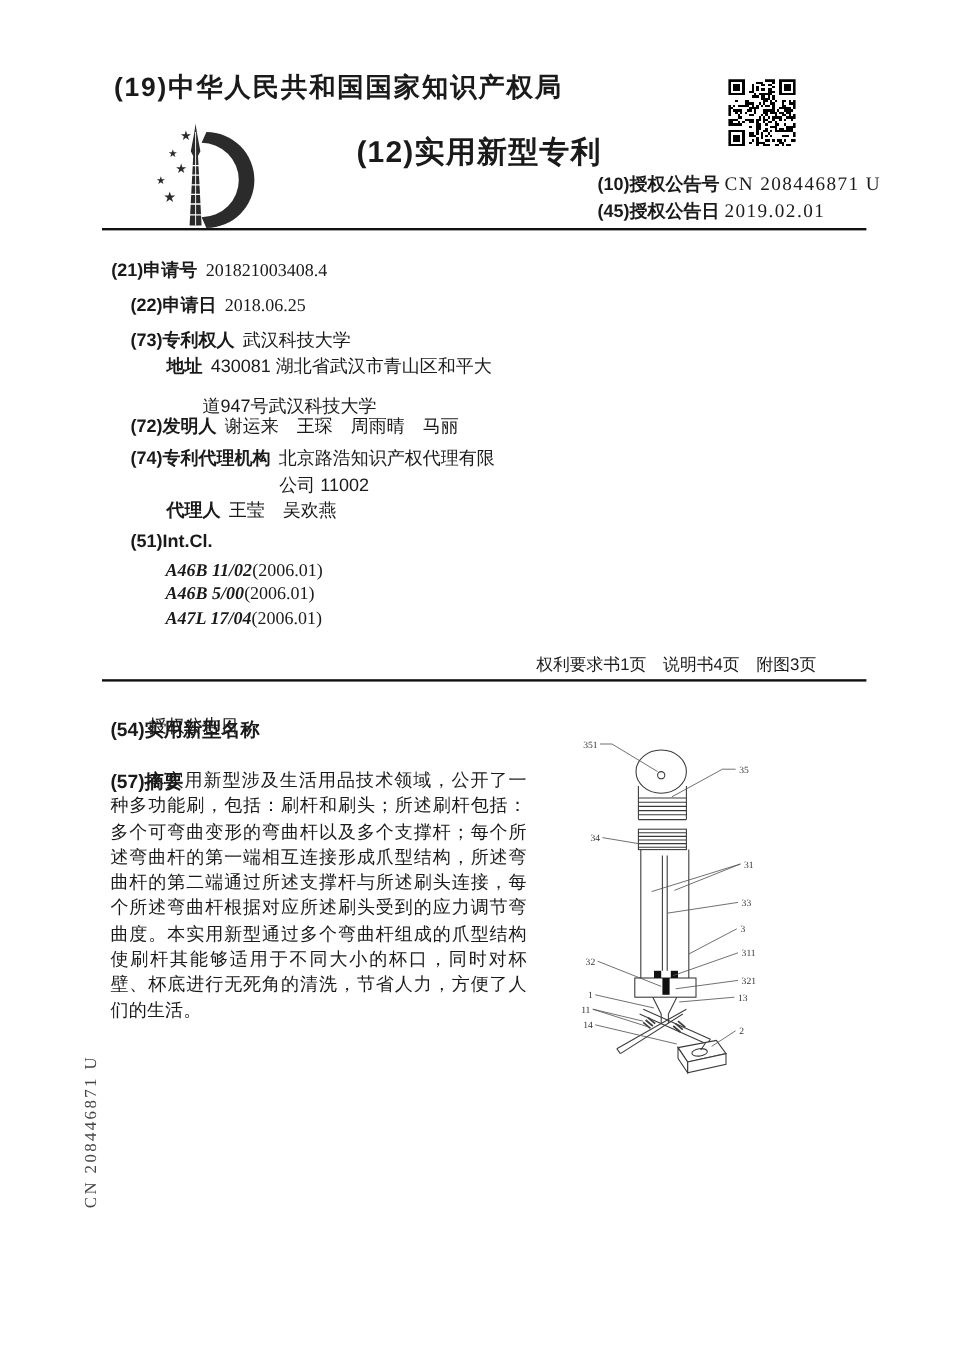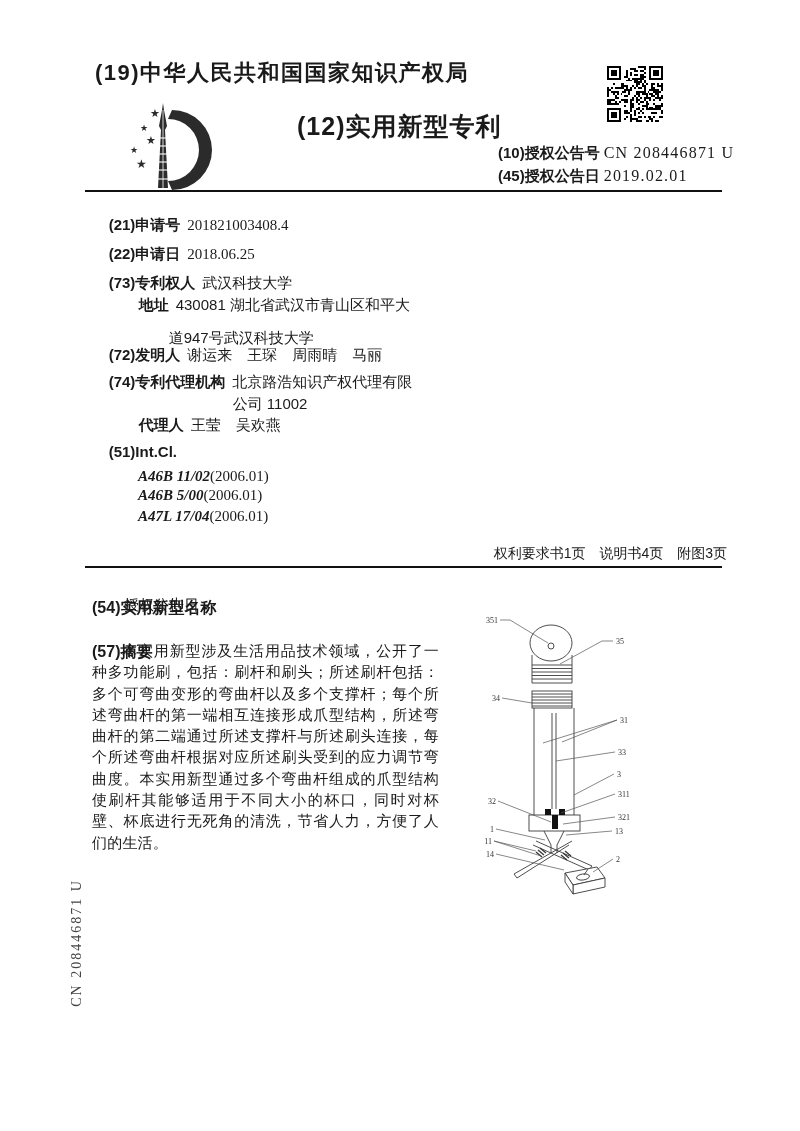--- a/index.html
+++ b/index.html
@@ -24,21 +24,21 @@
   }
   .rule { left:85px; width:637px; height:2px; background:#111; }
   .rule1 { top:190px; }
   .rule2 { top:566px; }
   .frow { font-size:15px; white-space:pre; }
   .frow .lbl { font-weight:bold; }
   .frow .val { font-family:"Liberation Serif", serif; margin-left:7px; }
   .frow .cjkval { font-weight:normal; margin-left:7px; }
   .ipc-row { font-size:15px; font-family:"Liberation Serif", serif; white-space:pre; }
   .ipc-code { font-style:italic; font-weight:bold; }
-  .pages { left:440px; top:545px; width:287px; text-align:right; font-size:14px; white-space:pre; }
+  .pages { left:420px; top:545px; width:287px; text-align:center; font-size:14px; white-space:pre; }
   .sec-label { font-size:16px; font-weight:bold;margin-top:24px; }
   .invention-title { font-size:15px; }
   .abstract {
     left:92px; top:640px; width:347px; font-size:15px; line-height:21.3px;
     text-align:justify; text-indent:2em; letter-spacing:0.2px;
   }
   .figure { left:452px; top:603px; width:250px; height:300px; }
   .figure text { font-family:"Liberation Serif", serif; font-size:8px; fill:#333; }
   .fig-stroke { stroke:#3a3a3a; stroke-width:0.9; fill:none; }
   .fig-lead { stroke:#555; stroke-width:0.7; fill:none; }
@@ -366,21 +366,21 @@
 
   <div class="abs pub-row" style="top:144px;">
     <span>(10)授权公告号</span><span class="val">CN 208446871 U</span>
   </div>
   <div class="abs pub-row" style="top:167px;text-align:right;">
     <span>(45)授权公告日</span><span class="val">2019.02.01</span>
   </div>
 
   <div class="abs rule rule1"></div>
 
-  <div class="abs frow" style="left:92px; top:199px;">
+  <div class="abs frow" style="left:76px; top:199px;">
     <span class="lbl">(21)申请号</span><span class="val">201821003408.4</span>
   </div>
 
   <div class="abs frow" style="left:92px; top:228px;">
     <span class="lbl">(22)申请日</span><span class="val">2018.06.25</span>
   </div>
 
   <div class="abs frow" style="left:92px; top:257px;">
     <span class="lbl">(73)专利权人</span><span class="cjkval">武汉科技大学</span>
   </div>

